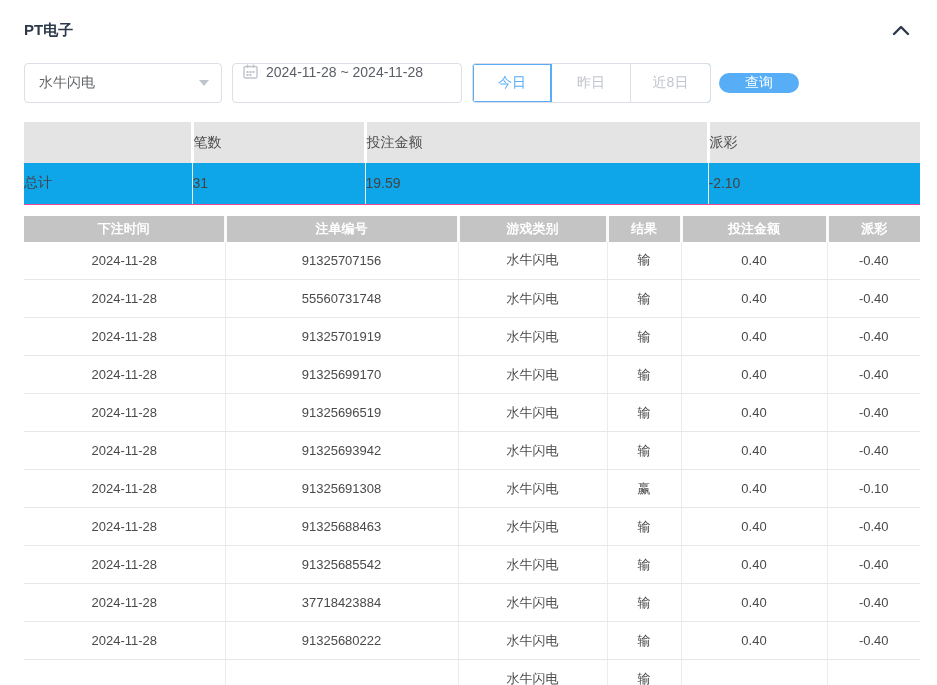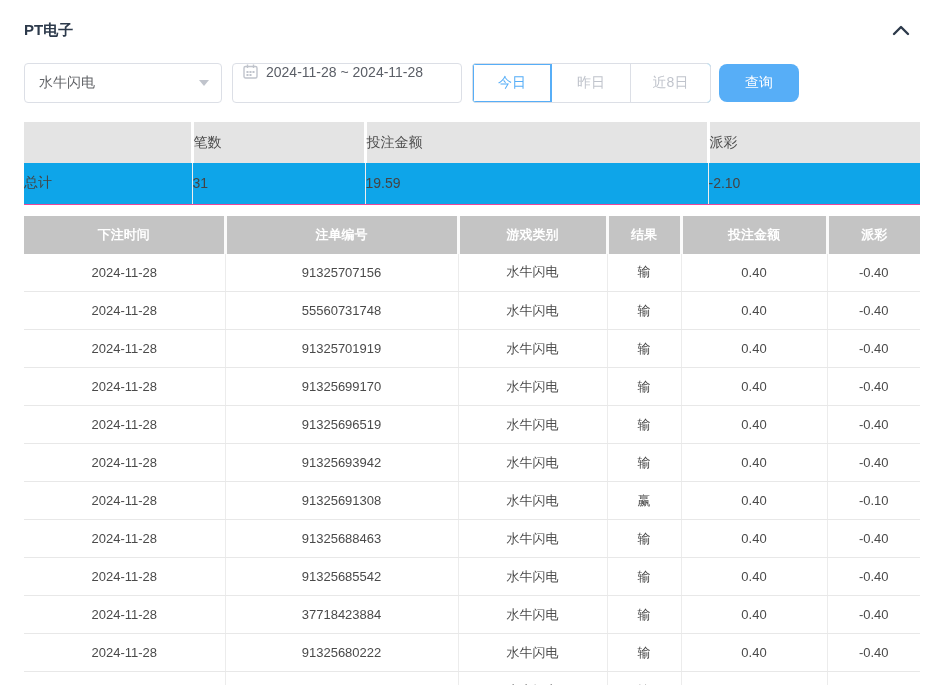--- a/index.html
+++ b/index.html
@@ -59,23 +59,23 @@
     font-family:inherit;
   }
   .btn-group button:last-child { border-right:none; }
   .btn-group button.active {
     color:#57aef7;
     box-shadow:inset 0 0 0 1px #57aef7;
     border-right-color:#57aef7;
   }
   .query-btn {
     margin-left:8px;
-    width:80px; height:38px;
+    width:80px; height:20px;
     background:#57aef7; color:#fff;
-    border:none; border-radius:8px;
+    border:none; border-radius:14px;
     font-size:14px; cursor:pointer;
     font-family:inherit;
   }
 
   
   table { border-collapse:collapse; table-layout:fixed; width:896px; }
   .summary-table { margin-top:19px; }
   .summary-table th {
     height:41px; background:#e4e4e4;
     font-size:14px; font-weight:normal; color:#4d4d4d;
@@ -87,21 +87,21 @@
     height:41px; background:#0ea5e9;
     font-size:14px; color:#444; text-align:left;
     border-bottom:1px solid #ec4899;
     border-right:1px solid #eee;
   }
   .summary-table td:last-child { border-right:none;margin-top:12px; }
 
   
   .records-table { margin-top:11px; }
   .records-table th {
-    height:38px; background:#c4c4c4;
+    height:26px; background:#c4c4c4;
     color:#fff; font-size:13px; font-weight:bold;
     text-align:center;
     border-right:3px solid #fbfbfb;
   }
   .records-table th:last-child { border-right:none; }
   .records-table td {
     height:38px; background:#fff;
     font-size:13px; color:#4a4a4a; text-align:center;
     border-bottom:1px solid #e8e8e8;
     border-right:1px solid #ececec;

